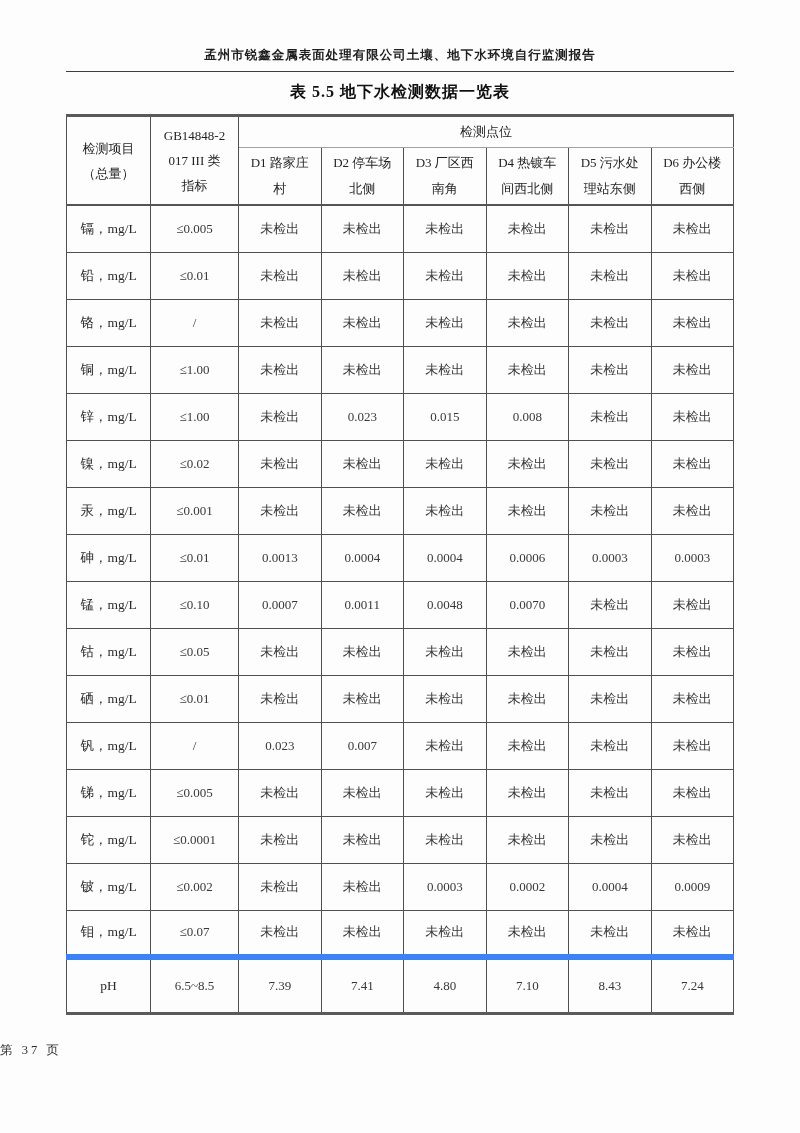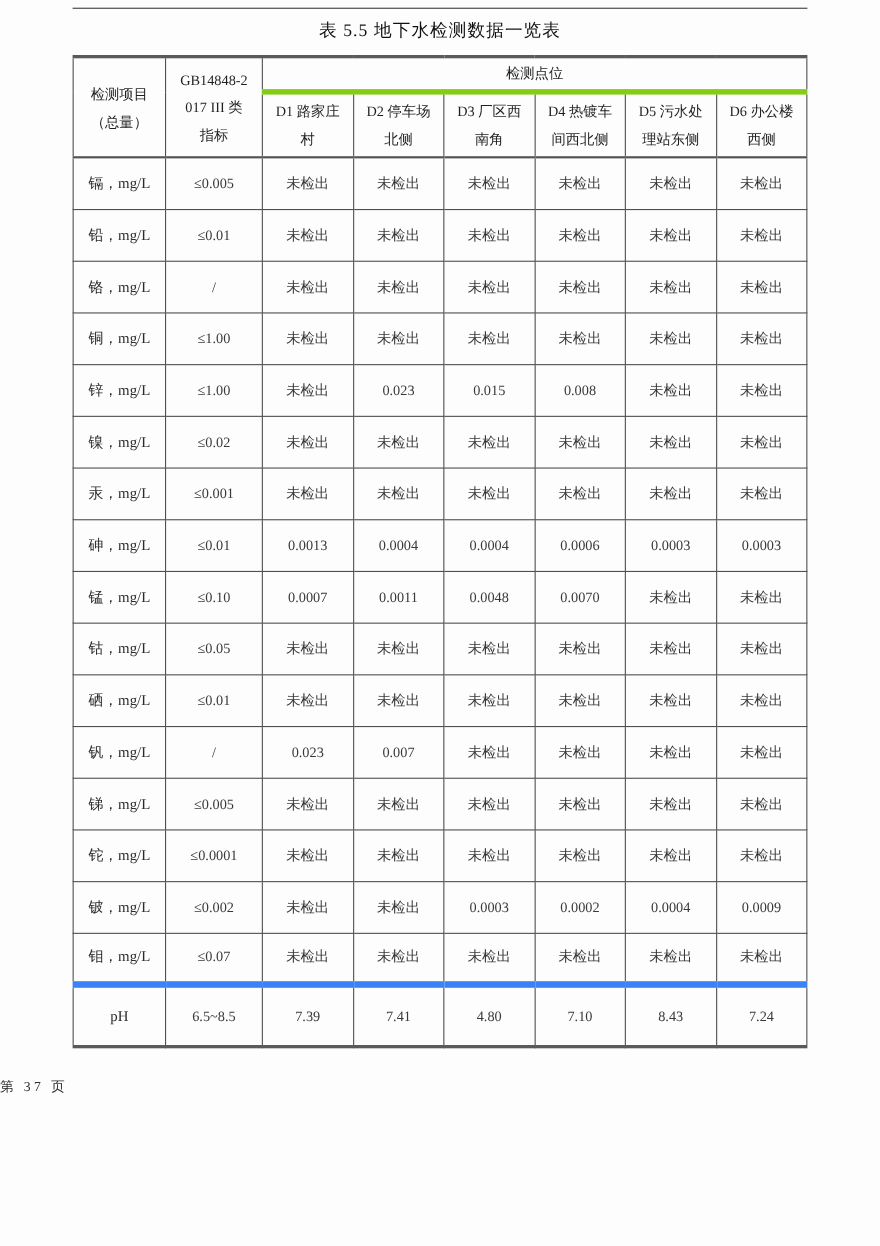--- a/index.html
+++ b/index.html
@@ -28,21 +28,21 @@
   .header-rule {
     width: 668px;
     margin: 7px auto 0 auto;
     border-top: 1.5px solid #3e3e3e;
     height: 0;
   }
   .doc-title {
     margin: 10px 0 0 0;
     text-align: center;
     font-size: 16px;
-    font-weight: normal;
+    font-weight: bold;
     color: #111;
     letter-spacing: 1px;
   }
   table.data-table {
     width: 668px;
     margin: 11px auto 0 auto;
     border-collapse: collapse;
     table-layout: fixed;
     border-top: 3px solid #5a5a5a;
     border-bottom: 3px solid #5a5a5a;
@@ -56,21 +56,21 @@
     font-weight: normal;
     padding: 2px 6px;
     box-sizing: border-box;
   }
   thead th {
     font-size: 13px;
     color: #1f1f1f;
   }
   th.points-group {
     height: 32px;
-    border-bottom: 5px solid #84cc16;
+    border-bottom: 1px solid #84cc16;
   }
   th.span-cell {
     white-space: pre-line;
     line-height: 25px;
     border-bottom: 2.5px solid #555;
   }
   tr.point-row th {
     height: 52px;
     line-height: 26px;
     padding: 2px 8px;
@@ -96,20 +96,21 @@
     font-size: 12.5px;
     letter-spacing: 3px;
     color: #2e2e2e;
   }
 </style>
 </head>
 <body>
 
 <div class="page">
 
+  <div class="doc-header">孟州市锐鑫金属表面处理有限公司土壤、地下水环境自行监测报告</div>
 
   <div class="header-rule"></div>
 
   <div class="doc-title">表 5.5  地下水检测数据一览表</div>
 
   <table class="data-table">
     <colgroup>
       <col class="c-item">
       <col class="c-std">
       <col>

